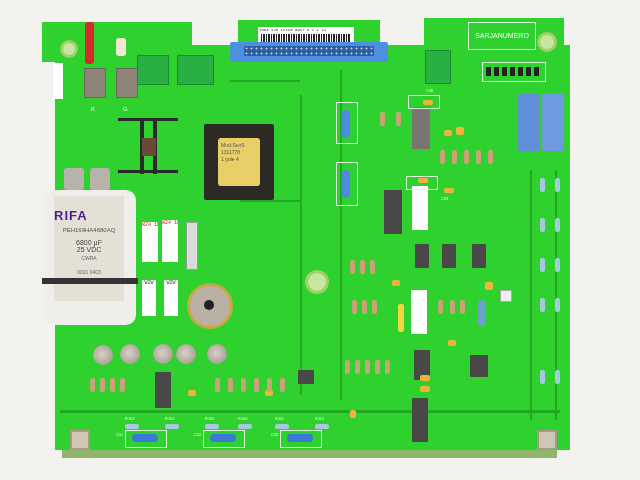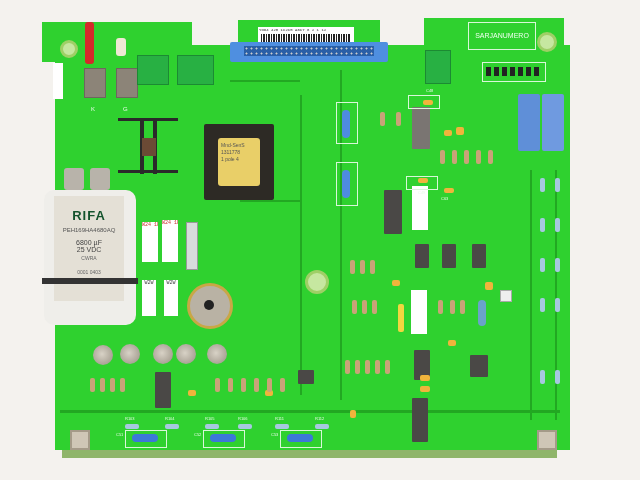--- a/index.html
+++ b/index.html
@@ -89,21 +89,21 @@
       <div>1311778</div>
       <div>1 pole 4</div>
     </div>
   </div>
 </div>
 
 <div class="abs" style="left:64px;top:168px;width:20px;height:22px;background:#b8b3aa;border-radius:3px;"></div>
 <div class="abs" style="left:90px;top:168px;width:20px;height:22px;background:#b8b3aa;border-radius:3px;"></div>
 <div class="abs" style="left:44px;top:190px;width:92px;height:135px;background:#efeeea;border-radius:10px;">
   <div style="position:absolute;left:10px;top:6px;width:70px;height:105px;background:#e4e0d6;">
-    <div style="font-weight:bold;font-size:13px;color:#14532d;text-align:center;margin-top:12px;letter-spacing:1px;">RIFA</div>
+    <div style="font-weight:bold;font-size:13px;color:#4c1d95;margin-top:12px;letter-spacing:1px;">RIFA</div>
     <div style="font-size:6px;color:#555;text-align:center;margin-top:4px;">PEH169HA4680AQ</div>
     <div style="font-size:7px;color:#444;text-align:center;margin-top:6px;">6800 µF</div>
     <div style="font-size:7px;color:#444;text-align:center;">25 VDC</div>
     <div style="font-size:5px;color:#666;text-align:center;margin-top:2px;">CWRA</div>
     <div style="font-size:5px;color:#666;text-align:center;margin-top:8px;">0001 0403</div>
   </div>
   <div style="position:absolute;left:-2px;top:88px;width:96px;height:6px;background:#333;"></div>
 </div>
 
 <div class="label-white" style="left:142px;top:222px;width:16px;height:40px;font-size:5px;color:#c33;"><span>W24 1R</span></div>

